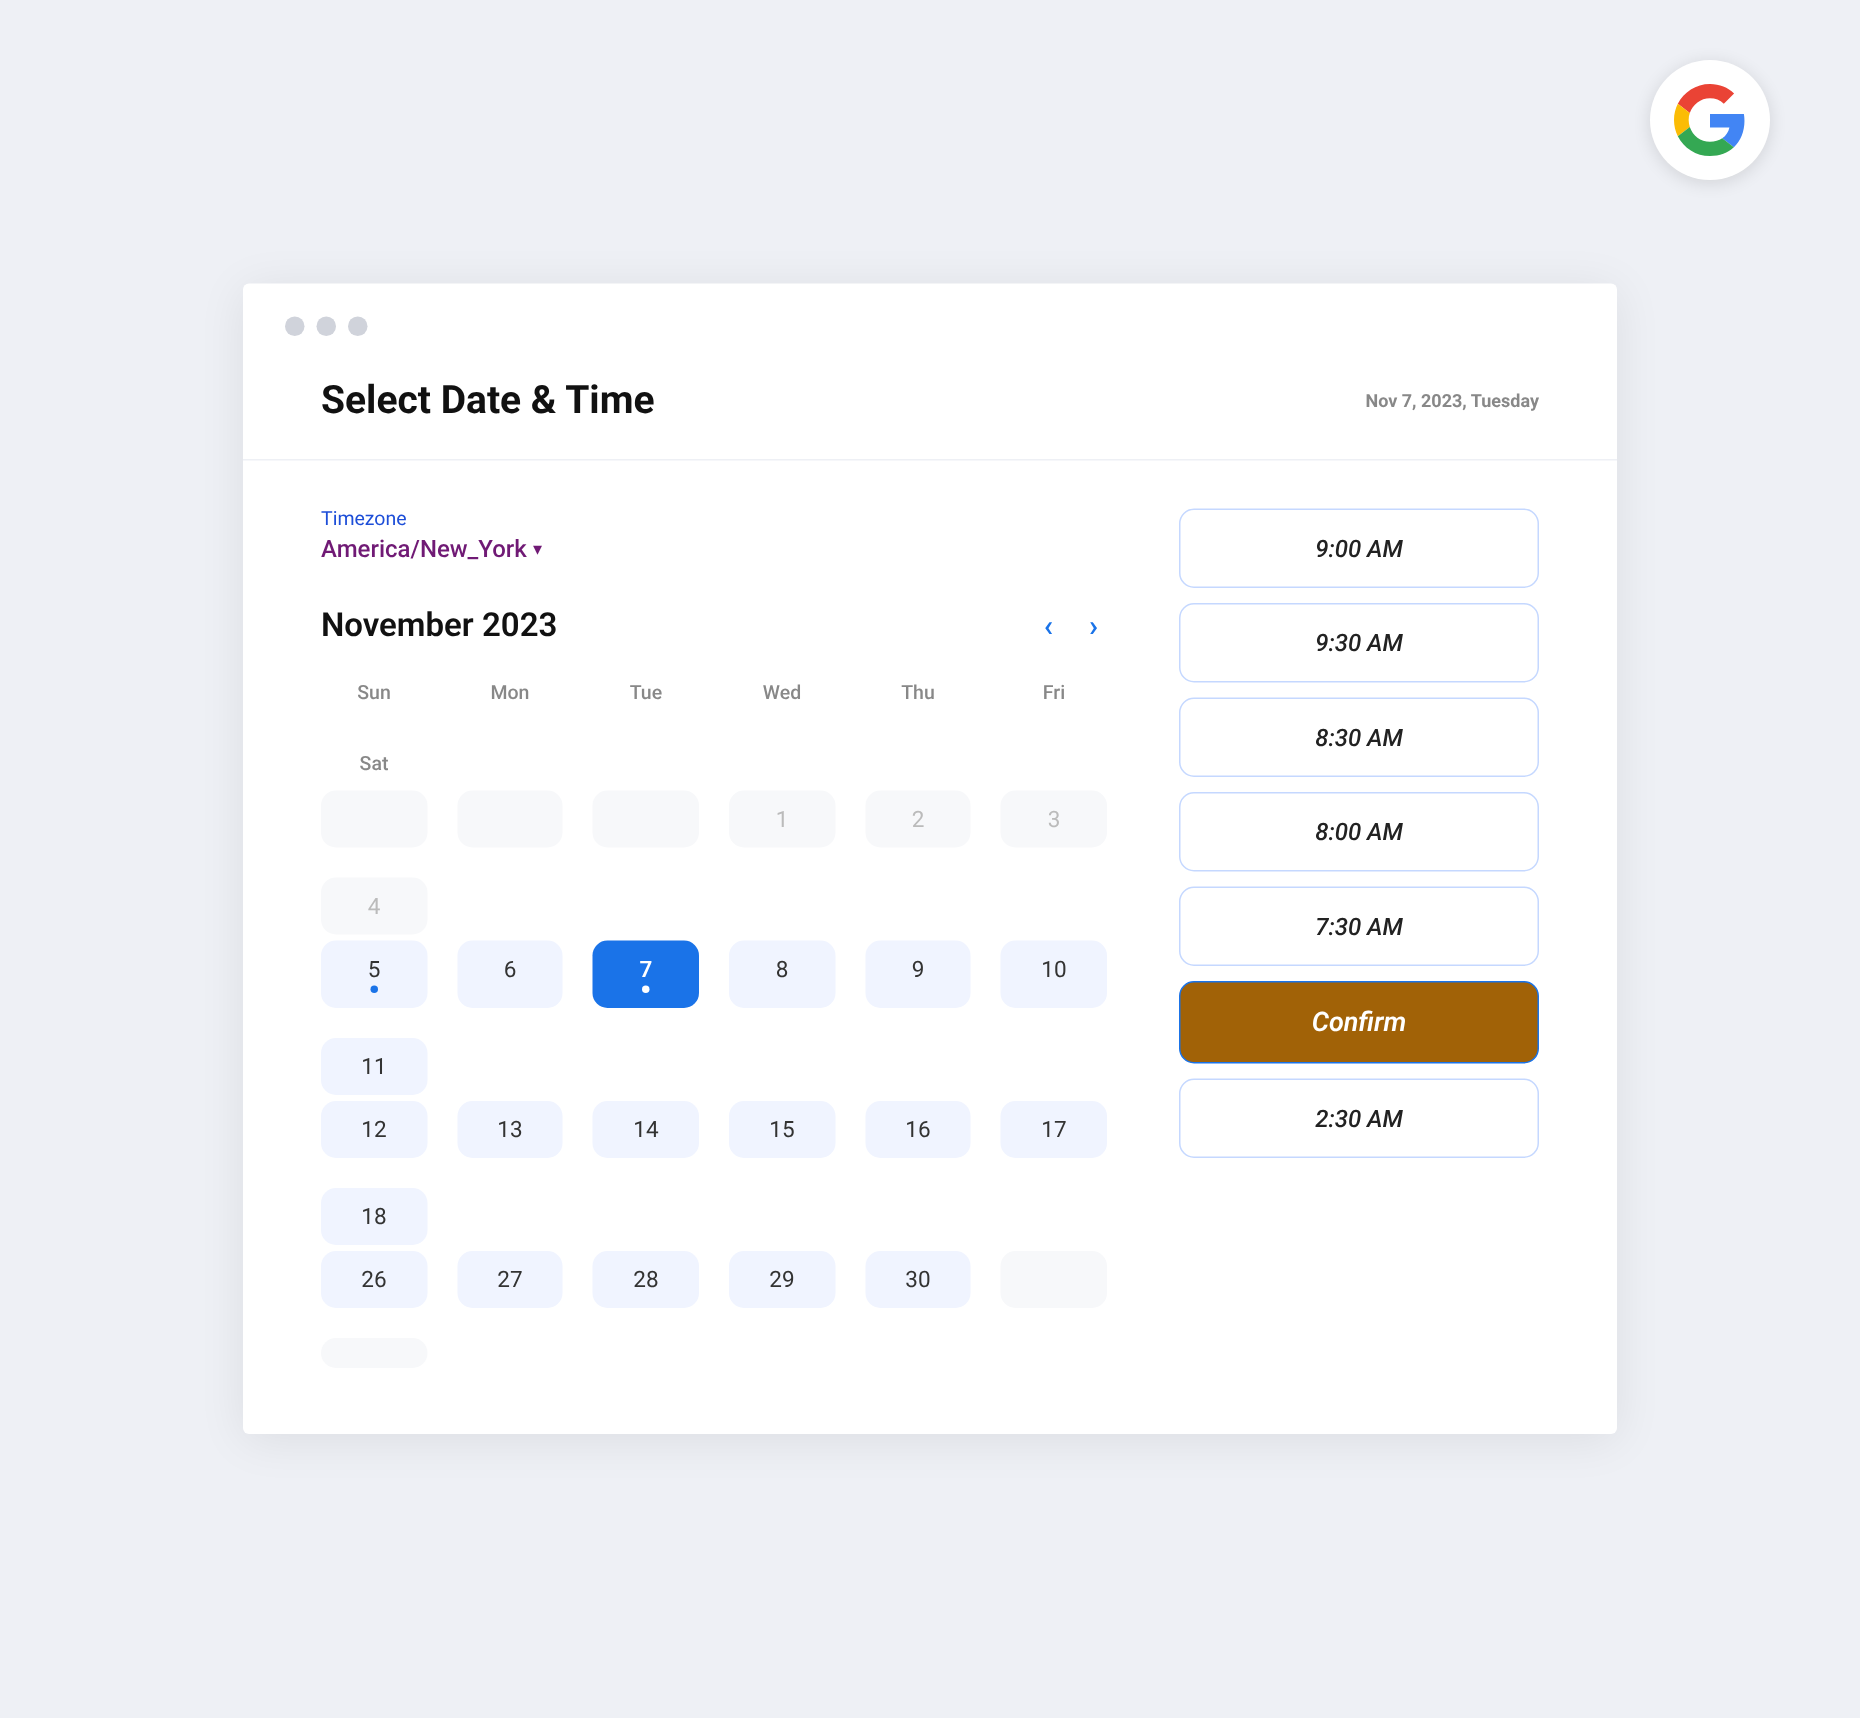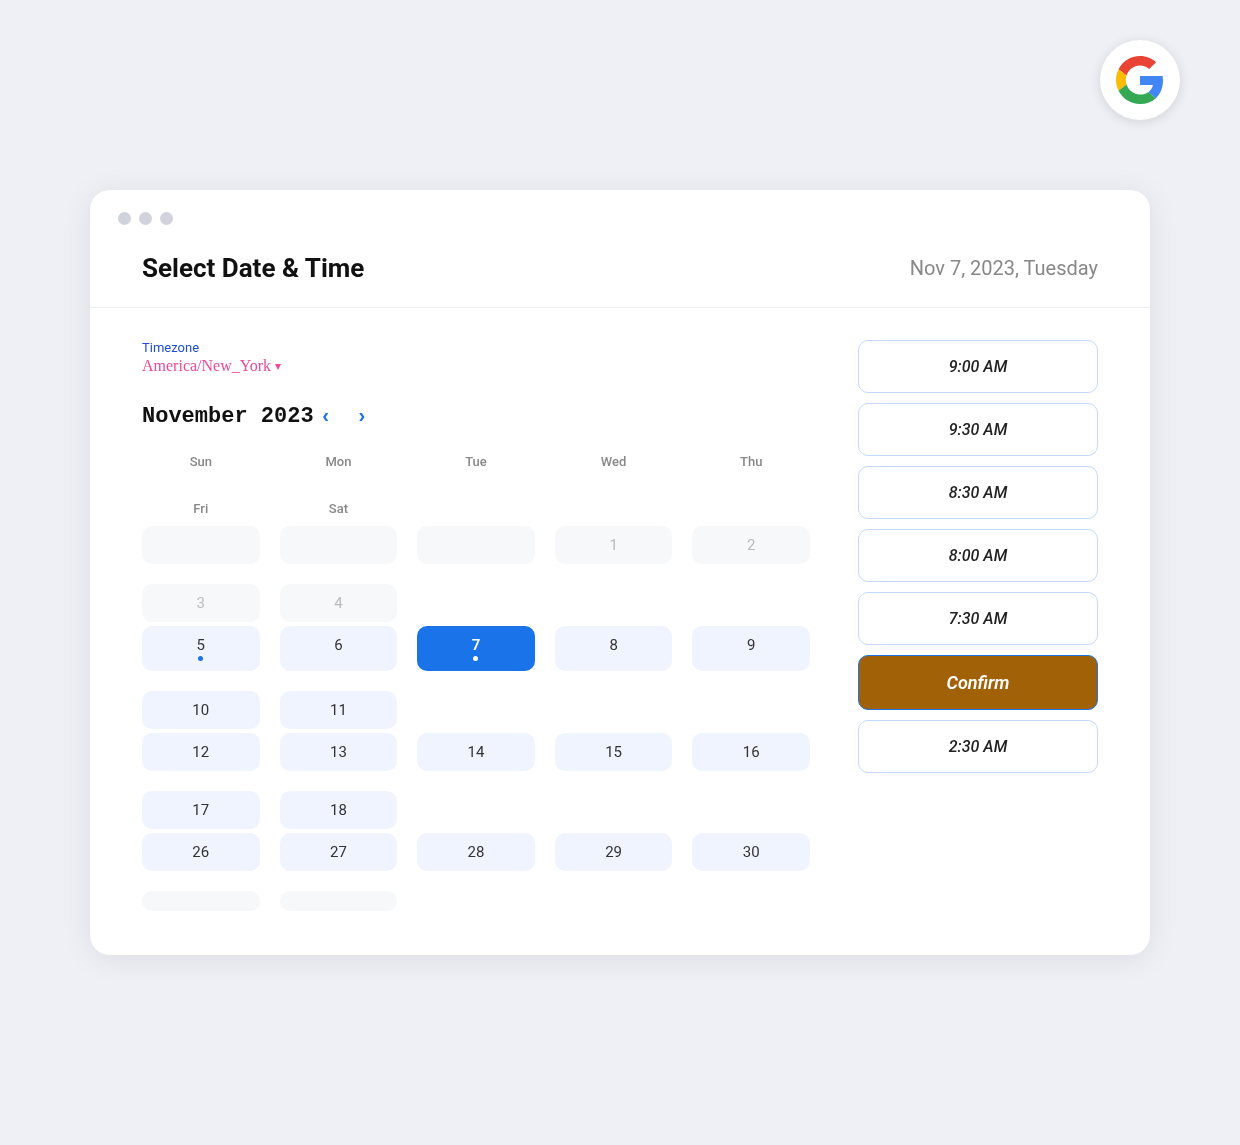--- a/index.html
+++ b/index.html
@@ -29,23 +29,23 @@
       justify-content: center;
     }
     .google-g {
       width: 48px;
       height: 48px;
     }
 
     
     .card {
       background: #fff;
-      border-radius: 20px;
+      border-radius: 4px;
       box-shadow: 0 4px 32px rgba(0,0,0,0.08);
-      width: 1060px;
+      width: 916px;
       padding: 0 0 40px 0;
       position: relative;
     }
 
     
     .window-controls {
       display: flex;
       gap: 8px;
       padding: 22px 28px 0 28px;
     }
@@ -63,23 +63,23 @@
       justify-content: space-between;
       padding: 28px 52px 24px 52px;
       border-bottom: 1.5px solid #eef0f5;
     }
     .header-title {
       font-size: 26px;
       font-weight: 700;
       color: #111;
     }
     .header-date {
-      font-size: 20px;
+      font-size: 12px;
       color: #888;
-      font-weight: 400;
+      font-weight: 700;
     }
 
     
     .card-body {
       display: flex;
       padding: 32px 52px 0 52px;
       gap: 48px;
     }
 
     
@@ -89,37 +89,36 @@
 
     .timezone-label {
       font-size: 13px;
       color: #1d4ed8;
       margin-bottom: 2px;
     }
     .timezone-selector {
       display: flex;
       align-items: center;
       gap: 4px;
-      color: #ec4899;
+      color: #701a75;
       font-size: 16px;
       font-weight: 500;
       cursor: pointer;
       margin-bottom: 28px;
-      font-family: Liberation Serif, serif;
     }
     .timezone-selector .chevron {
       font-size: 12px;
       margin-top: 1px;
     }
 
     .month-nav {
       display: flex;
       align-items: center;
+      justify-content: space-between;
       margin-bottom: 18px;
-      font-family: Liberation Mono, monospace;
     }
     .month-title {
       font-size: 22px;
       font-weight: 600;
       color: #111;
     }
     .nav-arrows {
       display: flex;
       gap: 12px;
     }
@@ -132,21 +131,21 @@
       border-radius: 4px;
       user-select: none;
     }
 
     
     .calendar-grid {
       width: 100%;
     }
     .cal-row {
       display: grid;
-      grid-template-columns: repeat(5, 1fr);
+      grid-template-columns: repeat(6, 1fr);
       gap: 20px;
       margin-bottom: 4px;
     }
     .cal-day-header {
       text-align: center;
       font-size: 13px;
       color: #888;
       font-weight: 500;
       padding: 6px 0;
     }

